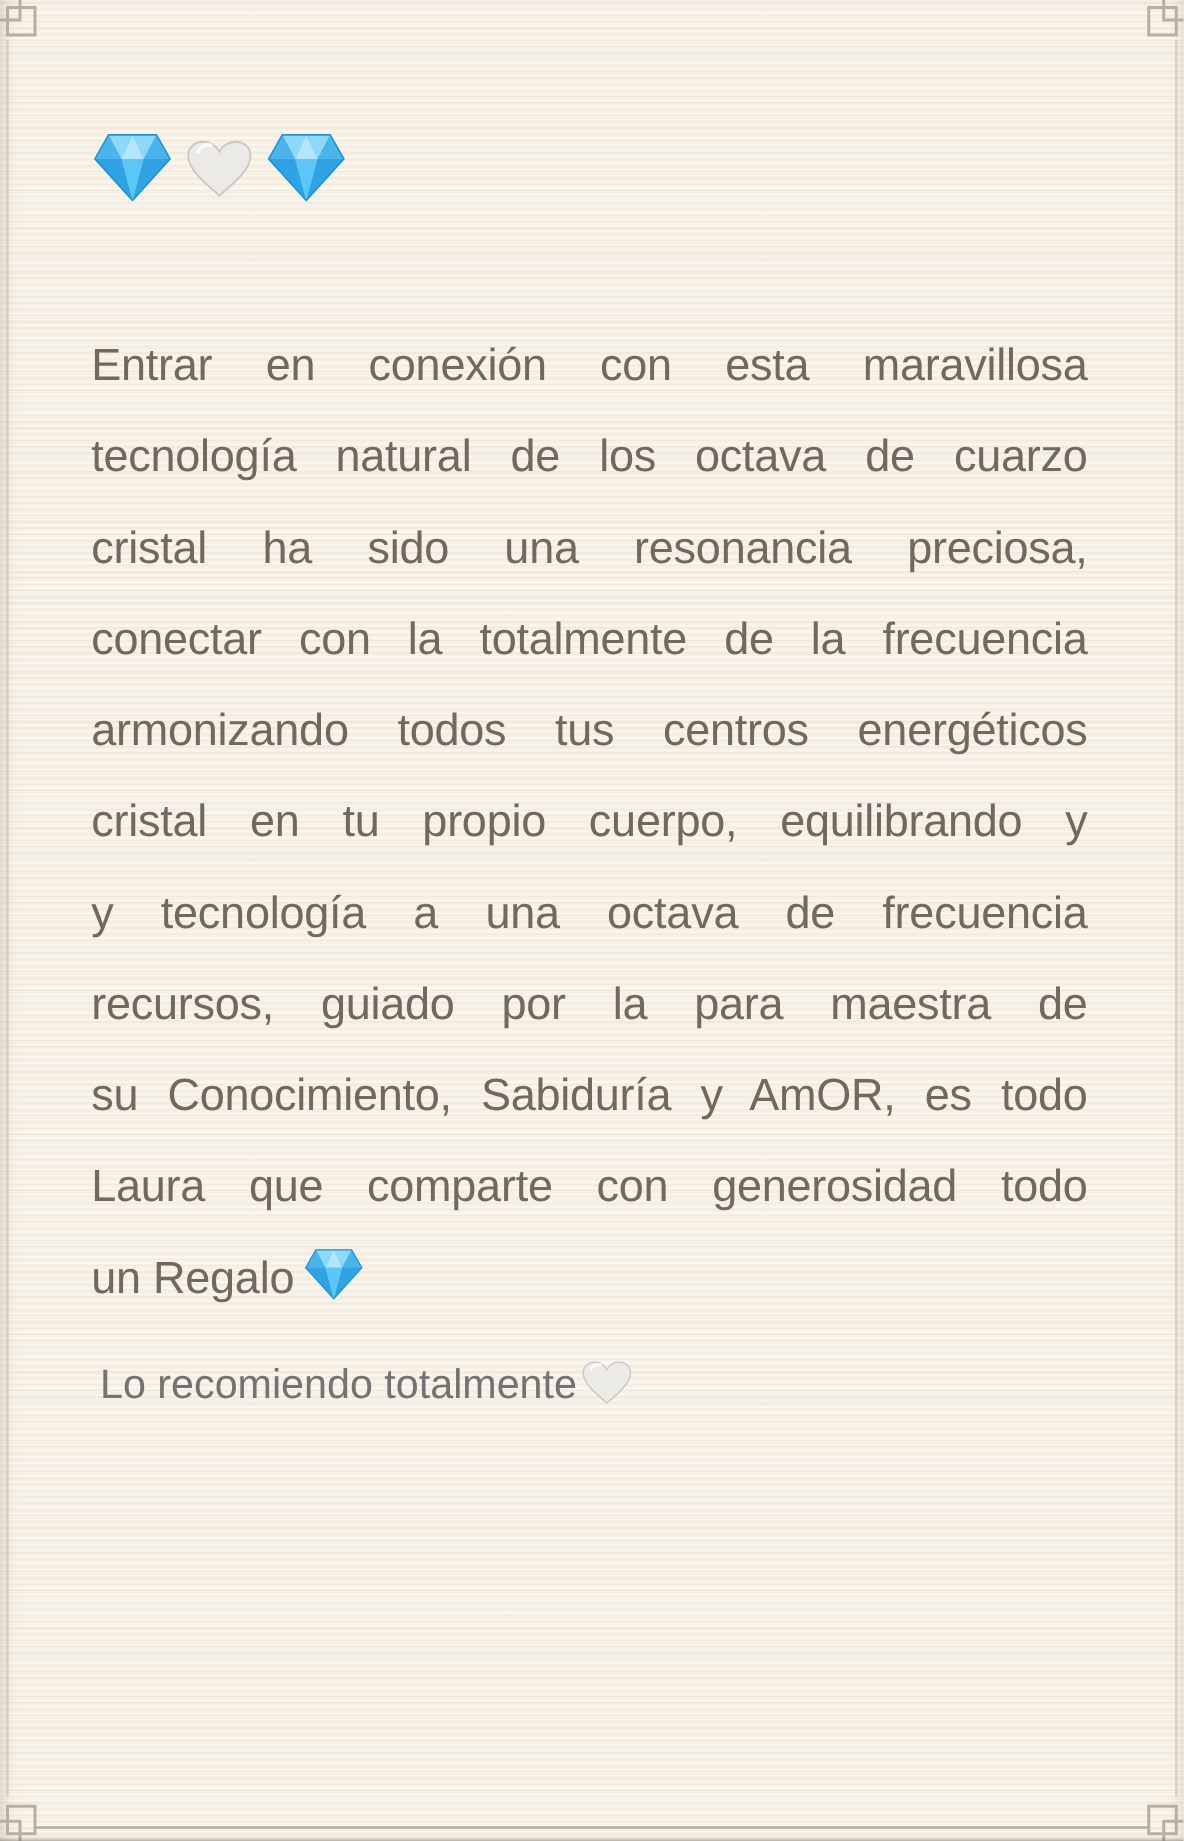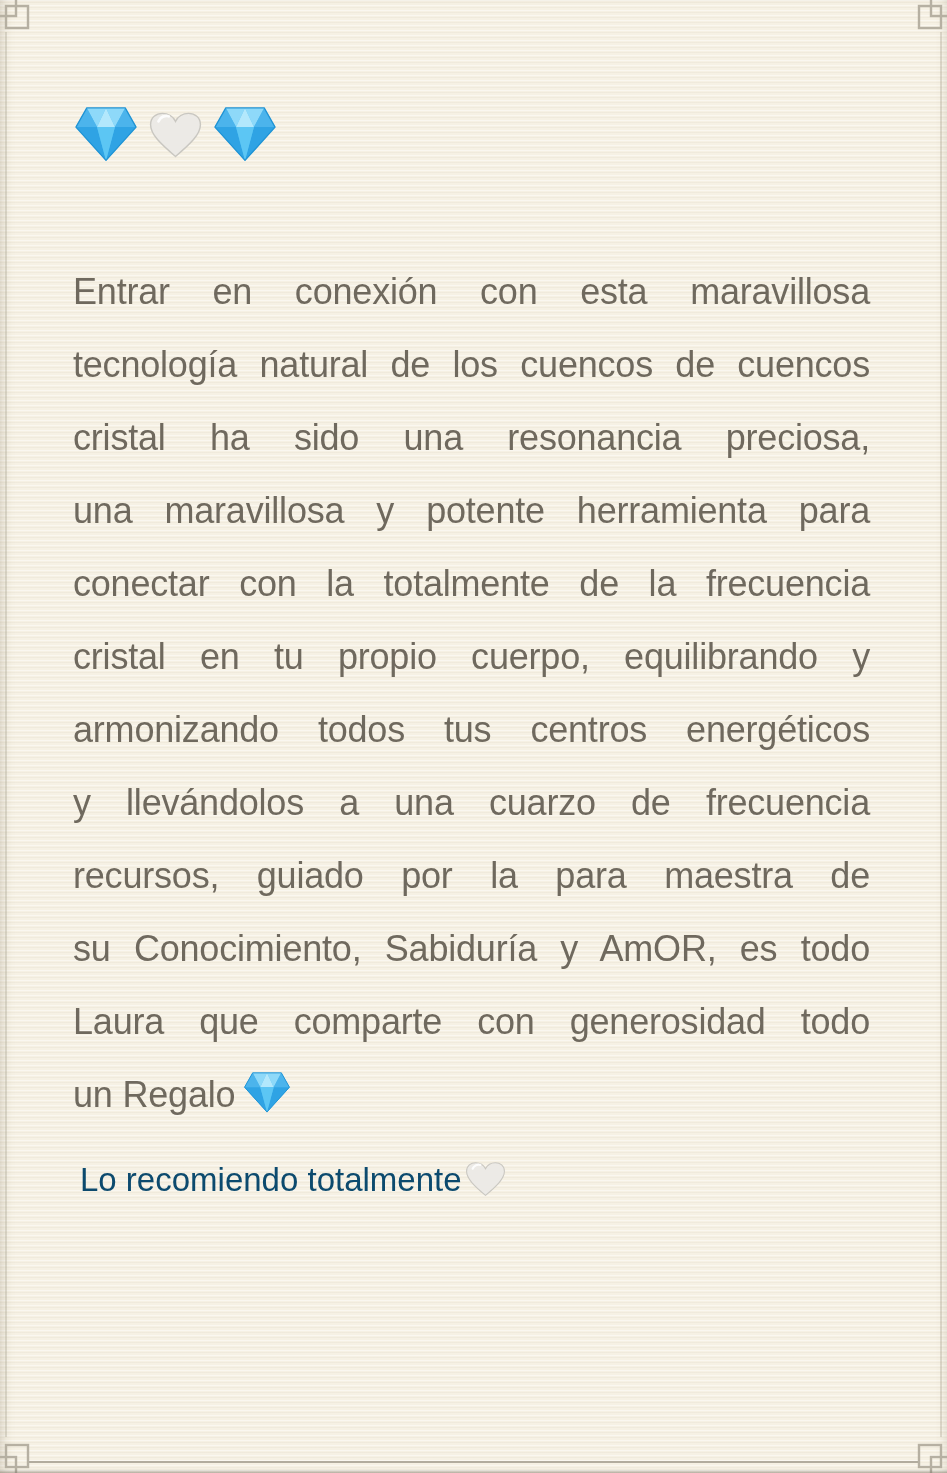--- a/index.html
+++ b/index.html
@@ -52,21 +52,21 @@
   }
   .line{
     font-size:36px;line-height:73px;white-space:normal;
     text-align:justify;text-align-last:justify;text-justify:inter-word;
     letter-spacing:-0.2px;
   }
   .line-left{text-align:left;text-align-last:left;}
   .emoji-diamond-inline{width:48px;height:44px;vertical-align:-7px;margin-left:8px;}
   .closing{
     margin-top:18px;font-size:33px;line-height:62px;padding-left:7px;
-    text-align:right;text-align-last:left;color:#0c4a6e;
+    text-align:right;text-align-last:left;color:#737373;
   }
   .emoji-heart-inline{width:43px;height:39px;vertical-align:-8px;margin-left:2px;}
 </style>
 </head>
 <body>
 
 <svg width="0" height="0" style="position:absolute" aria-hidden="true">
   <defs>
     <g id="gem">
       <polygon points="20,6 80,6 97,36 50,88 3,36" fill="#48b8ef"></polygon>
@@ -118,27 +118,26 @@
     <svg class="emoji-heart-lg" viewBox="0 0 100 90">
         <use href="#wheart"></use>
       </svg>
     <svg class="emoji-diamond-lg" viewBox="0 0 100 92">
         <use href="#gem"></use>
       </svg>
   </div>
 
   <div class="testimonial">
     <div class="line">Entrar en conexión con esta maravillosa</div>
-    <div class="line">tecnología natural de los cuencos de cuencos</div>
+    <div class="line">tecnología natural de los octava de cuarzo</div>
     <div class="line">cristal ha sido una resonancia preciosa,</div>
-    <div class="line">una maravillosa y potente herramienta para</div>
     <div class="line">conectar con la totalmente de la frecuencia</div>
+    <div class="line">armonizando todos tus centros energéticos</div>
     <div class="line">cristal en tu propio cuerpo, equilibrando y</div>
-    <div class="line">armonizando todos tus centros energéticos</div>
-    <div class="line">y llevándolos a una cuarzo de frecuencia</div>
+    <div class="line">y tecnología a una octava de frecuencia</div>
     <div class="line">recursos, guiado por la para maestra de</div>
     <div class="line">su Conocimiento, Sabiduría y AmOR, es todo</div>
     <div class="line">Laura que comparte con generosidad todo</div>
     <div class="line line-left">
       <span>un Regalo</span><svg class="emoji-diamond-inline" viewBox="0 0 100 92">
           <use href="#gem"></use>
         </svg>
     </div>
     <div class="closing">
       <span>Lo recomiendo totalmente</span><svg class="emoji-heart-inline" viewBox="0 0 100 90">

